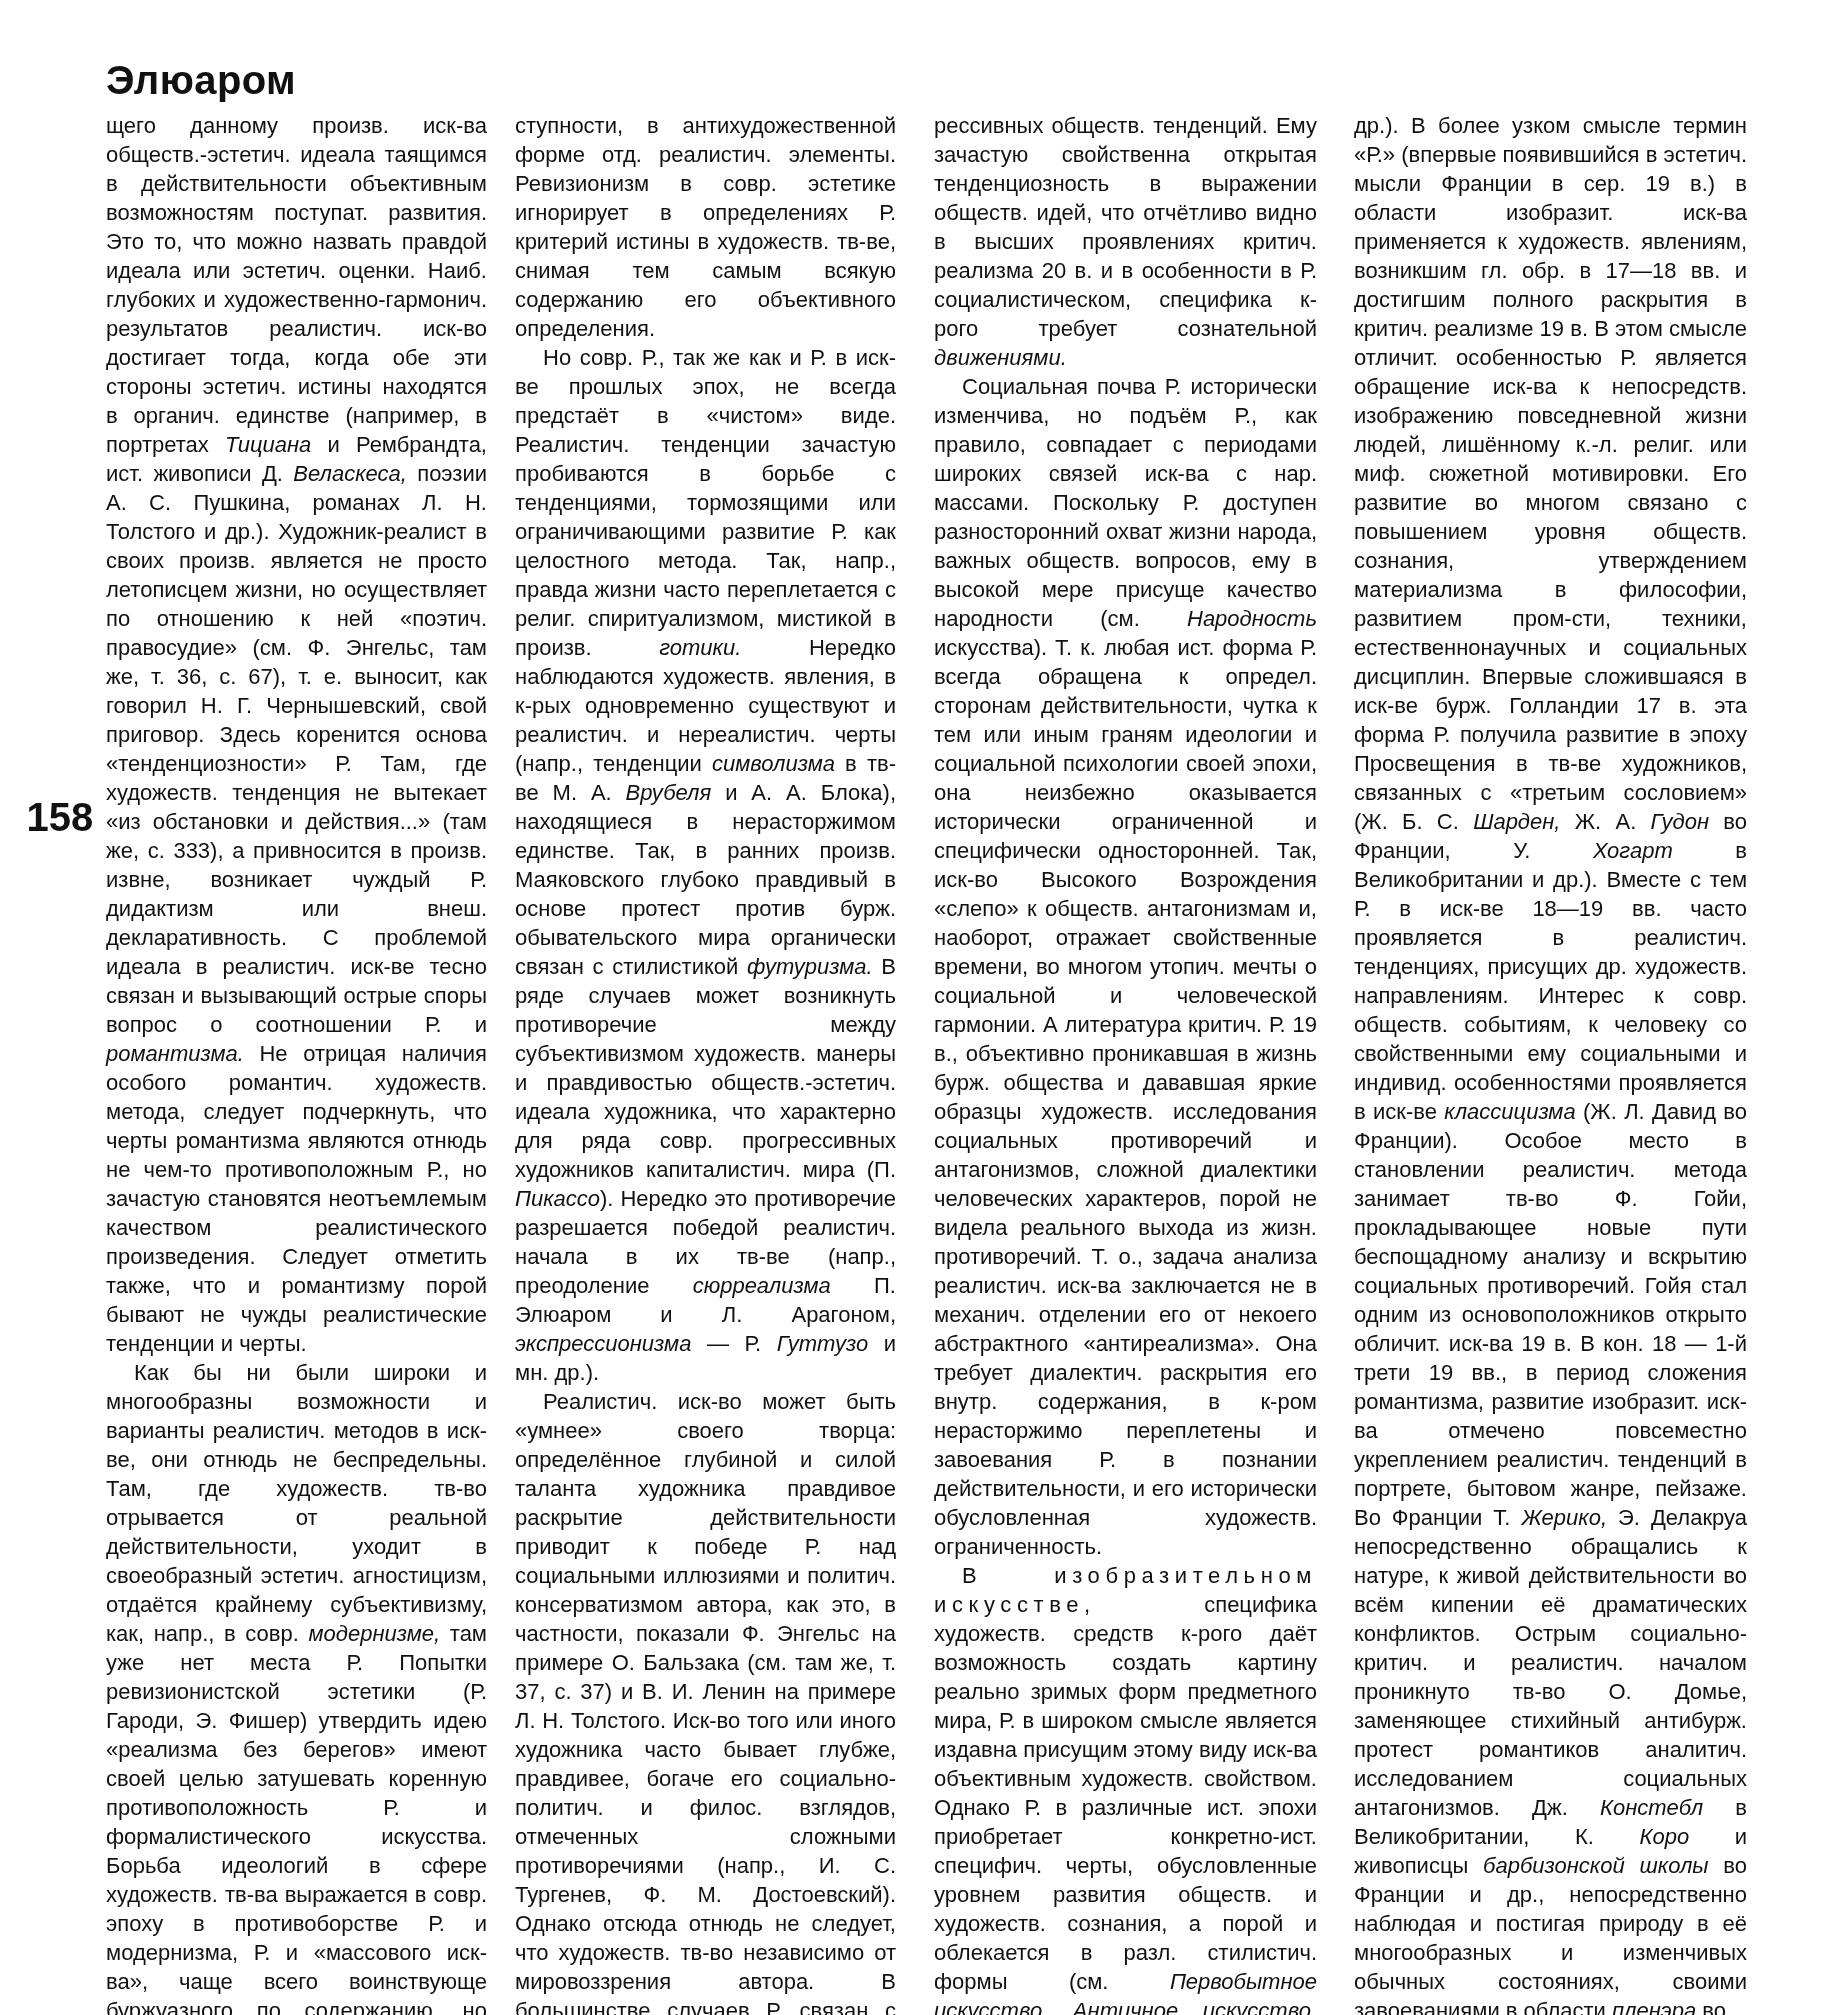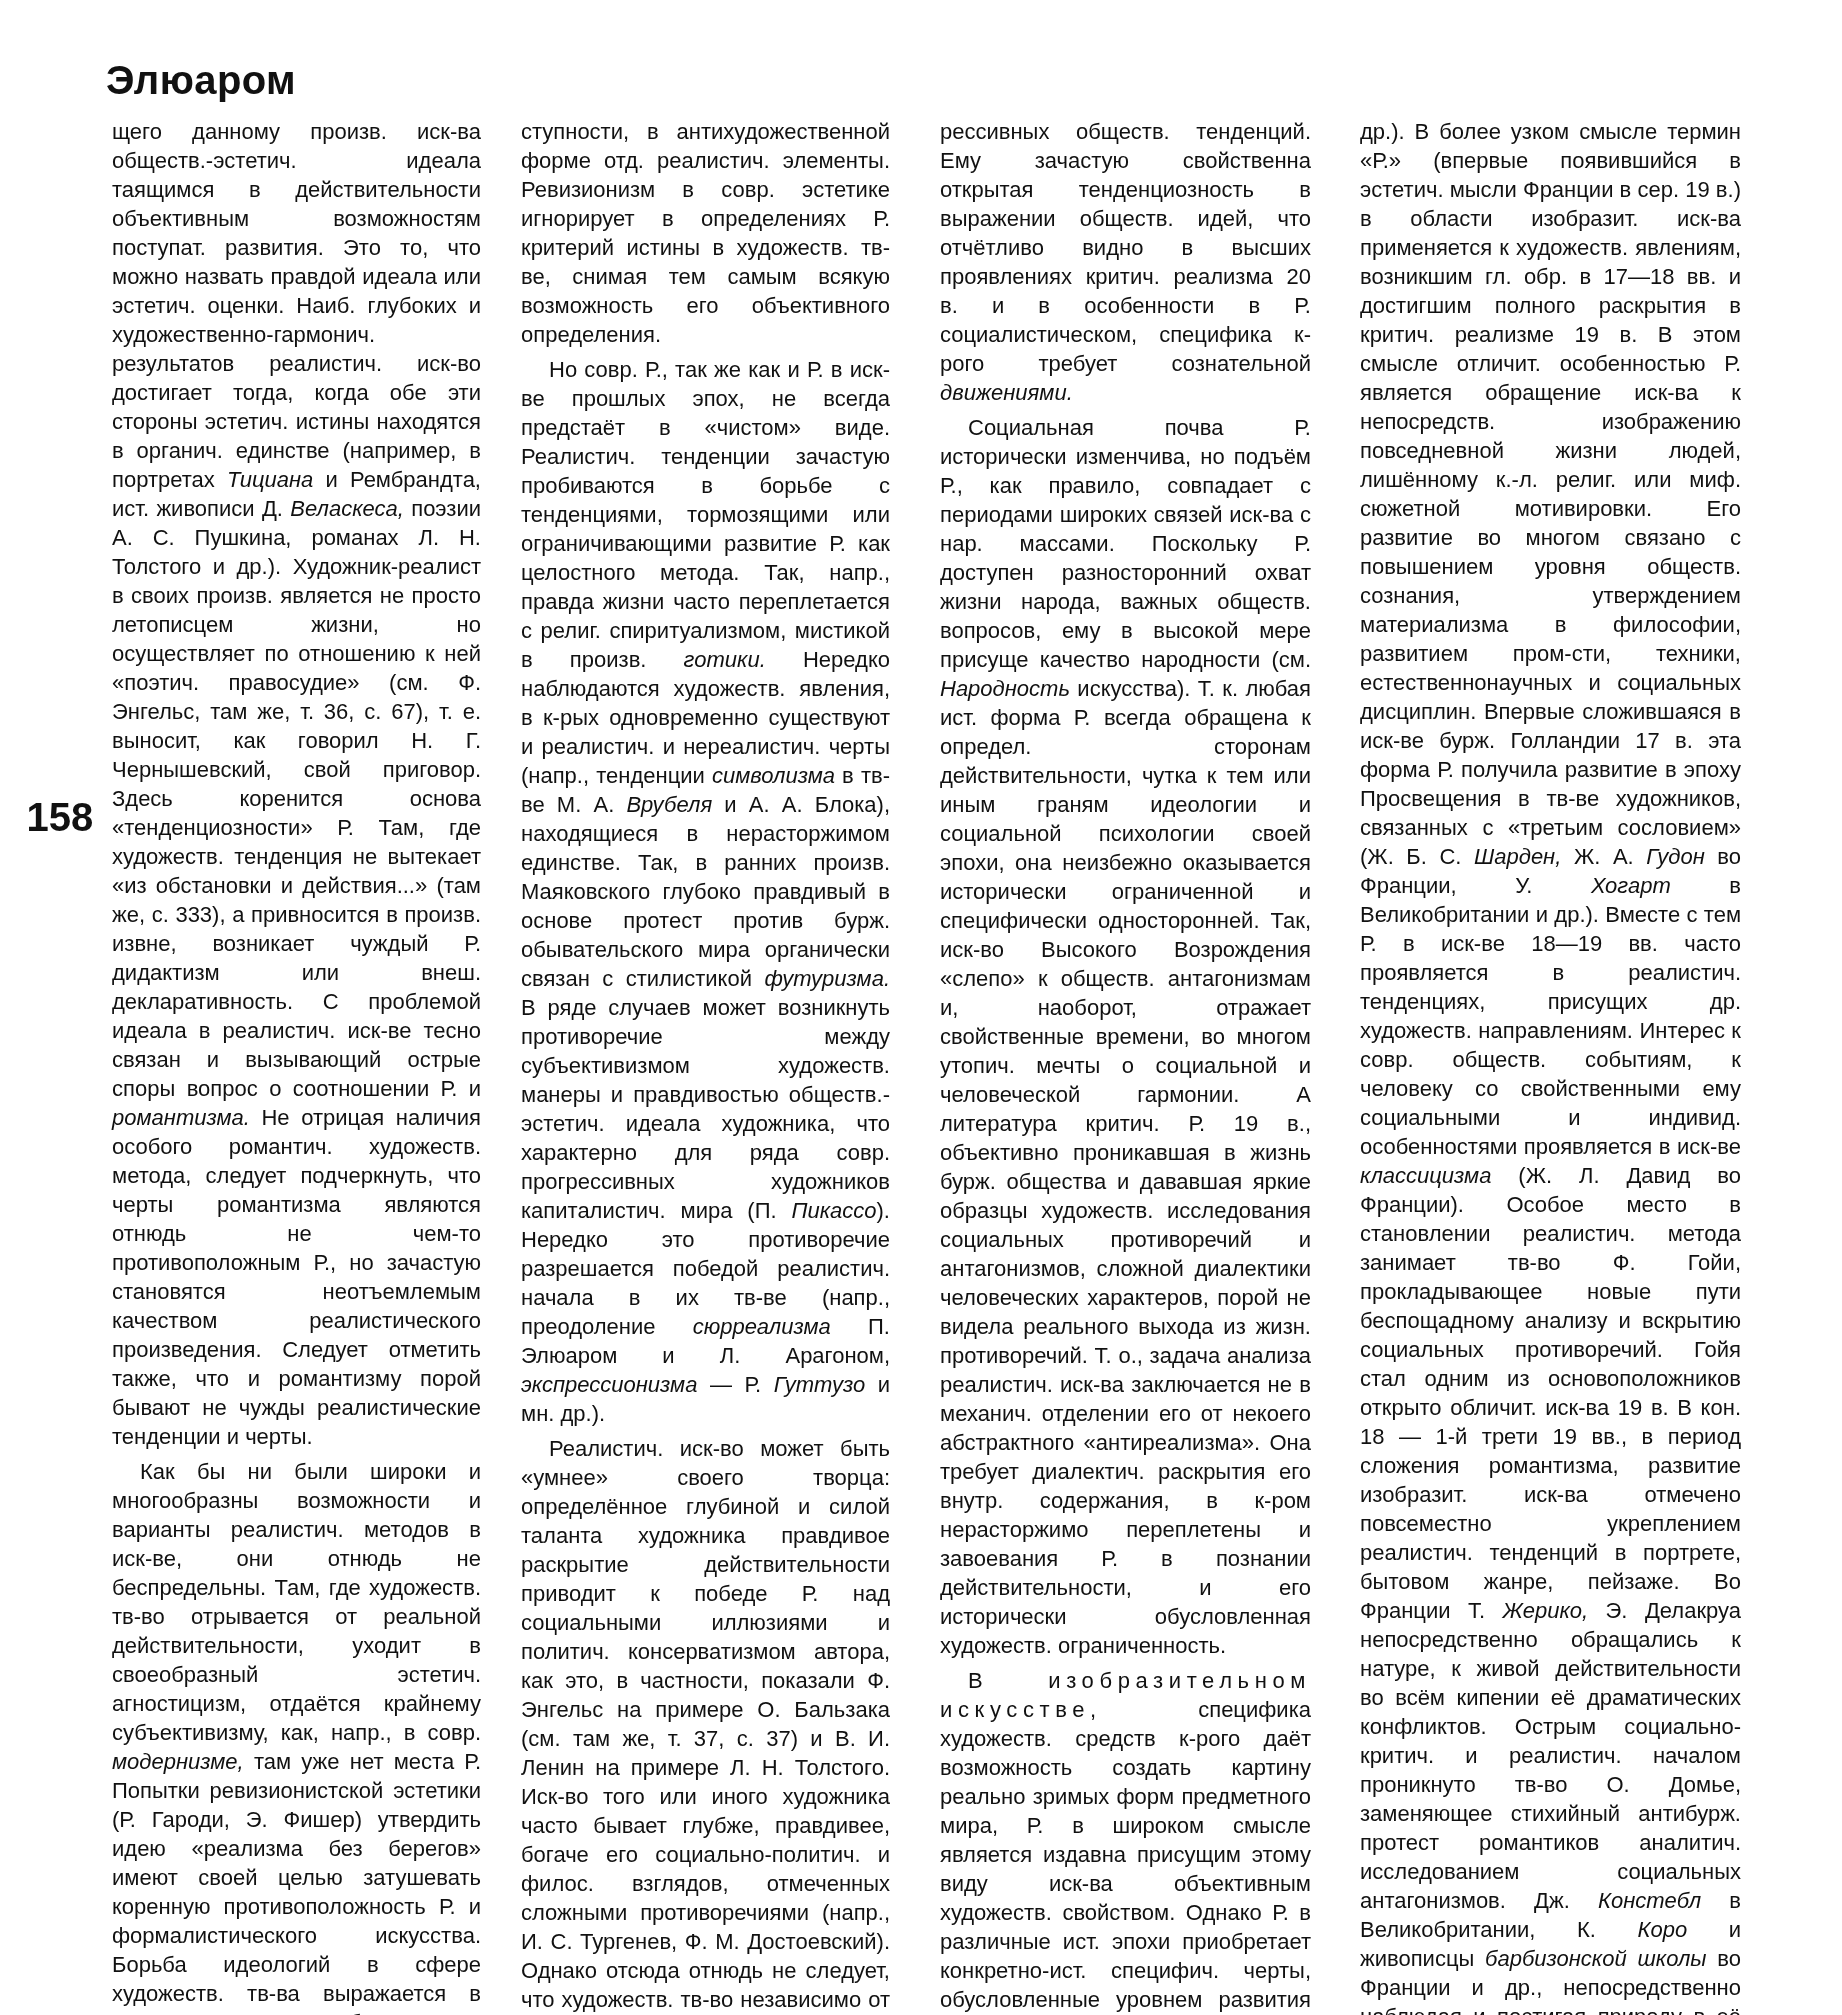--- a/index.html
+++ b/index.html
@@ -18,37 +18,37 @@
   }
   .column {
     position: absolute; top: 111px; width: 381px;
     font-size: 22px; line-height: 29px; text-align: justify;
     hyphens: manual;
   }
   .col-1 { left: 106px; }
   .col-2 { left: 515px; }
   .col-3 { left: 934px; width: 383px; }
   .col-4 { left: 1354px; width: 393px; }
-  .para { margin: 6px; text-indent: 28px; }
+  .para { margin: 0; text-indent: 28px; }
   .para.no-indent { text-indent: 0; }
   .para em { font-style: italic; }
   .spaced { letter-spacing: 5.6px; }
 </style>
 </head>
 <body>
 
 <h1 class="page-title">Элюаром</h1>
 <div class="page-number">158</div>
 
 <div class="column col-1">
     <p class="para no-indent"><span>щего данному произв. иск-ва обществ.-эстетич. идеала таящимся в действительности объективным возможностям поступат. развития. Это то, что можно назвать правдой идеала или эстетич. оценки. Наиб. глубоких и художественно-гармонич. результатов реалистич. иск-во достигает тогда, когда обе эти стороны эстетич. истины находятся в органич. единстве (например, в портретах </span><em>Тициана</em><span> и Рембрандта, ист. живописи Д. </span><em>Веласкеса,</em><span> поэзии А. С. Пушкина, романах Л. Н. Толстого и др.). Художник-реалист в своих произв. является не просто летописцем жизни, но осуществляет по отношению к ней «поэтич. правосудие» (см. Ф. Энгельс, там же, т. 36, с. 67), т. е. выносит, как говорил Н. Г. Чернышевский, свой приговор. Здесь коренится основа «тенденциозности» Р. Там, где художеств. тенденция не вытекает «из обстановки и действия...» (там же, с. 333), а привносится в произв. извне, возникает чуждый Р. дидактизм или внеш. декларативность. С проблемой идеала в реалистич. иск-ве тесно связан и вызывающий острые споры вопрос о соотношении Р. и </span><em>романтизма.</em><span> Не отрицая наличия особого романтич. художеств. метода, следует подчеркнуть, что черты романтизма являются отнюдь не чем-то противоположным Р., но зачастую становятся неотъемлемым качеством реалистического произведения. Следует отметить также, что и романтизму порой бывают не чужды реалистические тенденции и черты.</span></p>
     <p class="para"><span>Как бы ни были широки и многообразны возможности и варианты реалистич. методов в иск-ве, они отнюдь не беспредельны. Там, где художеств. тв-во отрывается от реальной действительности, уходит в своеобразный эстетич. агностицизм, отдаётся крайнему субъективизму, как, напр., в совр. </span><em>модернизме,</em><span> там уже нет места Р. Попытки ревизионистской эстетики (Р. Гароди, Э. Фишер) утвердить идею «реализма без берегов» имеют своей целью затушевать коренную противоположность Р. и формалистического искусства. Борьба идеологий в сфере художеств. тв-ва выражается в совр. эпоху в противоборстве Р. и модернизма, Р. и «массового иск-ва», чаще всего воинствующе буржуазного по содержанию, но имитирующего, ради до-</span></p>
   </div>
 <div class="column col-2">
-    <p class="para no-indent"><span>ступности, в антихудожественной форме отд. реалистич. элементы. Ревизионизм в совр. эстетике игнорирует в определениях Р. критерий истины в художеств. тв-ве, снимая тем самым всякую возможность его объективного определения.</span></p>
+    <p class="para no-indent"><span>ступности, в антихудожественной форме отд. реалистич. элементы. Ревизионизм в совр. эстетике игнорирует в определениях Р. критерий истины в художеств. тв-ве, снимая тем самым всякую содержанию его объективного определения.</span></p>
     <p class="para"><span>Но совр. Р., так же как и Р. в иск-ве прошлых эпох, не всегда предстаёт в «чистом» виде. Реалистич. тенденции зачастую пробиваются в борьбе с тенденциями, тормозящими или ограничивающими развитие Р. как целостного метода. Так, напр., правда жизни часто переплетается с религ. спиритуализмом, мистикой в произв. </span><em>готики.</em><span> Нередко наблюдаются художеств. явления, в к-рых одновременно существуют и реалистич. и нереалистич. черты (напр., тенденции </span><em>символизма</em><span> в тв-ве М. А. </span><em>Врубеля</em><span> и А. А. Блока), находящиеся в нерасторжимом единстве. Так, в ранних произв. Маяковского глубоко правдивый в основе протест против бурж. обывательского мира органически связан с стилистикой </span><em>футуризма.</em><span> В ряде случаев может возникнуть противоречие между субъективизмом художеств. манеры и правдивостью обществ.-эстетич. идеала художника, что характерно для ряда совр. прогрессивных художников капиталистич. мира (П. </span><em>Пикассо</em><span>). Нередко это противоречие разрешается победой реалистич. начала в их тв-ве (напр., преодоление </span><em>сюрреализма</em><span> П. Элюаром и Л. Арагоном, </span><em>экспрессионизма</em><span> — Р. </span><em>Гуттузо</em><span> и мн. др.).</span></p>
     <p class="para"><span>Реалистич. иск-во может быть «умнее» своего творца: определённое глубиной и силой таланта художника правдивое раскрытие действительности приводит к победе Р. над социальными иллюзиями и политич. консерватизмом автора, как это, в частности, показали Ф. Энгельс на примере О. Бальзака (см. там же, т. 37, с. 37) и В. И. Ленин на примере Л. Н. Толстого. Иск-во того или иного художника часто бывает глубже, правдивее, богаче его социально-политич. и филос. взглядов, отмеченных сложными противоречиями (напр., И. С. Тургенев, Ф. М. Достоевский). Однако отсюда отнюдь не следует, что художеств. тв-во независимо от мировоззрения автора. В большинстве случаев Р. связан с передовыми социальными движениями, возникает как художеств. выражение прог-</span></p>
   </div>
 <div class="column col-3">
     <p class="para no-indent"><span>рессивных обществ. тенденций. Ему зачастую свойственна открытая тенденциозность в выражении обществ. идей, что отчётливо видно в высших проявлениях критич. реализма 20 в. и в особенности в Р. социалистическом, специфика к-рого требует сознательной </span><em>движениями.</em></p>
     <p class="para"><span>Социальная почва Р. исторически изменчива, но подъём Р., как правило, совпадает с периодами широких связей иск-ва с нар. массами. Поскольку Р. доступен разносторонний охват жизни народа, важных обществ. вопросов, ему в высокой мере присуще качество народности (см. </span><em>Народность</em><span> искусства). Т. к. любая ист. форма Р. всегда обращена к определ. сторонам действительности, чутка к тем или иным граням идеологии и социальной психологии своей эпохи, она неизбежно оказывается исторически ограниченной и специфически односторонней. Так, иск-во Высокого Возрождения «слепо» к обществ. антагонизмам и, наоборот, отражает свойственные времени, во многом утопич. мечты о социальной и человеческой гармонии. А литература критич. Р. 19 в., объективно проникавшая в жизнь бурж. общества и дававшая яркие образцы художеств. исследования социальных противоречий и антагонизмов, сложной диалектики человеческих характеров, порой не видела реального выхода из жизн. противоречий. Т. о., задача анализа реалистич. иск-ва заключается не в механич. отделении его от некоего абстрактного «антиреализма». Она требует диалектич. раскрытия его внутр. содержания, в к-ром нерасторжимо переплетены и завоевания Р. в познании действительности, и его исторически обусловленная художеств. ограниченность.</span></p>
     <p class="para"><span class="spaced">В изобразительном искусстве</span><span>, специфика художеств. средств к-рого даёт возможность создать картину реально зримых форм предметного мира, Р. в широком смысле является издавна присущим этому виду иск-ва объективным художеств. свойством. Однако Р. в различные ист. эпохи приобретает конкретно-ист. специфич. черты, обусловленные уровнем развития обществ. и художеств. сознания, а порой и облекается в разл. стилистич. формы (см. </span><em>Первобытное искусство, Античное искусство, Возрождение</em><span> и</span></p>
   </div>
 <div class="column col-4">
     <p class="para no-indent"><span>др.). В более узком смысле термин «Р.» (впервые появившийся в эстетич. мысли Франции в сер. 19 в.) в области изобразит. иск-ва применяется к художеств. явлениям, возникшим гл. обр. в 17—18 вв. и достигшим полного раскрытия в критич. реализме 19 в. В этом смысле отличит. особенностью Р. является обращение иск-ва к непосредств. изображению повседневной жизни людей, лишённому к.-л. религ. или миф. сюжетной мотивировки. Его развитие во многом связано с повышением уровня обществ. сознания, утверждением материализма в философии, развитием пром-сти, техники, естественнонаучных и социальных дисциплин. Впервые сложившаяся в иск-ве бурж. Голландии 17 в. эта форма Р. получила развитие в эпоху Просвещения в тв-ве художников, связанных с «третьим сословием» (Ж. Б. С. </span><em>Шарден,</em><span> Ж. А. </span><em>Гудон</em><span> во Франции, У. </span><em>Хогарт</em><span> в Великобритании и др.). Вместе с тем Р. в иск-ве 18—19 вв. часто проявляется в реалистич. тенденциях, присущих др. художеств. направлениям. Интерес к совр. обществ. событиям, к человеку со свойственными ему социальными и индивид. особенностями проявляется в иск-ве </span><em>классицизма</em><span> (Ж. Л. Давид во Франции). Особое место в становлении реалистич. метода занимает тв-во Ф. Гойи, прокладывающее новые пути беспощадному анализу и вскрытию социальных противоречий. Гойя стал одним из основоположников открыто обличит. иск-ва 19 в. В кон. 18 — 1-й трети 19 вв., в период сложения романтизма, развитие изобразит. иск-ва отмечено повсеместно укреплением реалистич. тенденций в портрете, бытовом жанре, пейзаже. Во Франции Т. </span><em>Жерико,</em><span> Э. Делакруа непосредственно обращались к натуре, к живой действительности во всём кипении её драматических конфликтов. Острым социально-критич. и реалистич. началом проникнуто тв-во О. Домье, заменяющее стихийный антибурж. протест романтиков аналитич. исследованием социальных антагонизмов. Дж. </span><em>Констебл</em><span> в Великобритании, К. </span><em>Коро</em><span> и живописцы </span><em>барбизонской школы</em><span> во Франции и др., непосредственно наблюдая и постигая природу в её многообразных и изменчивых обычных состояниях, своими завоеваниями в области </span><em>пленэра</em><span> во</span></p>

